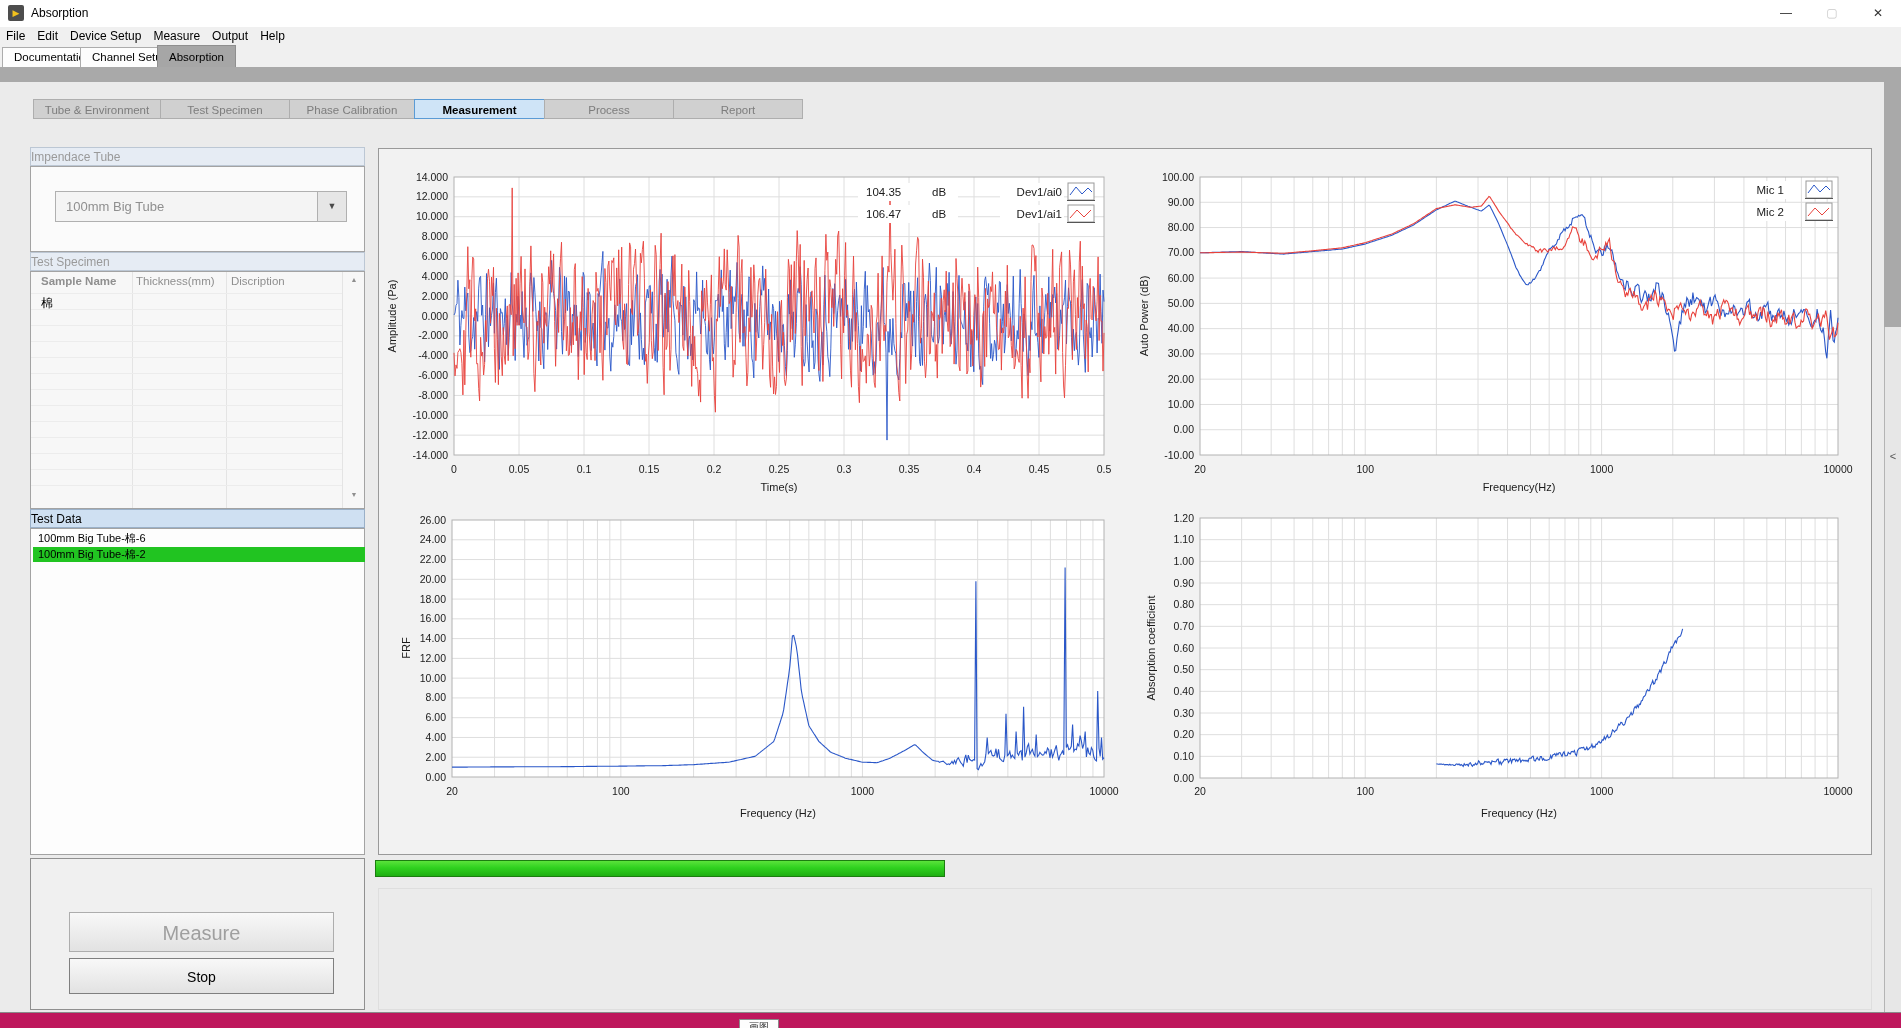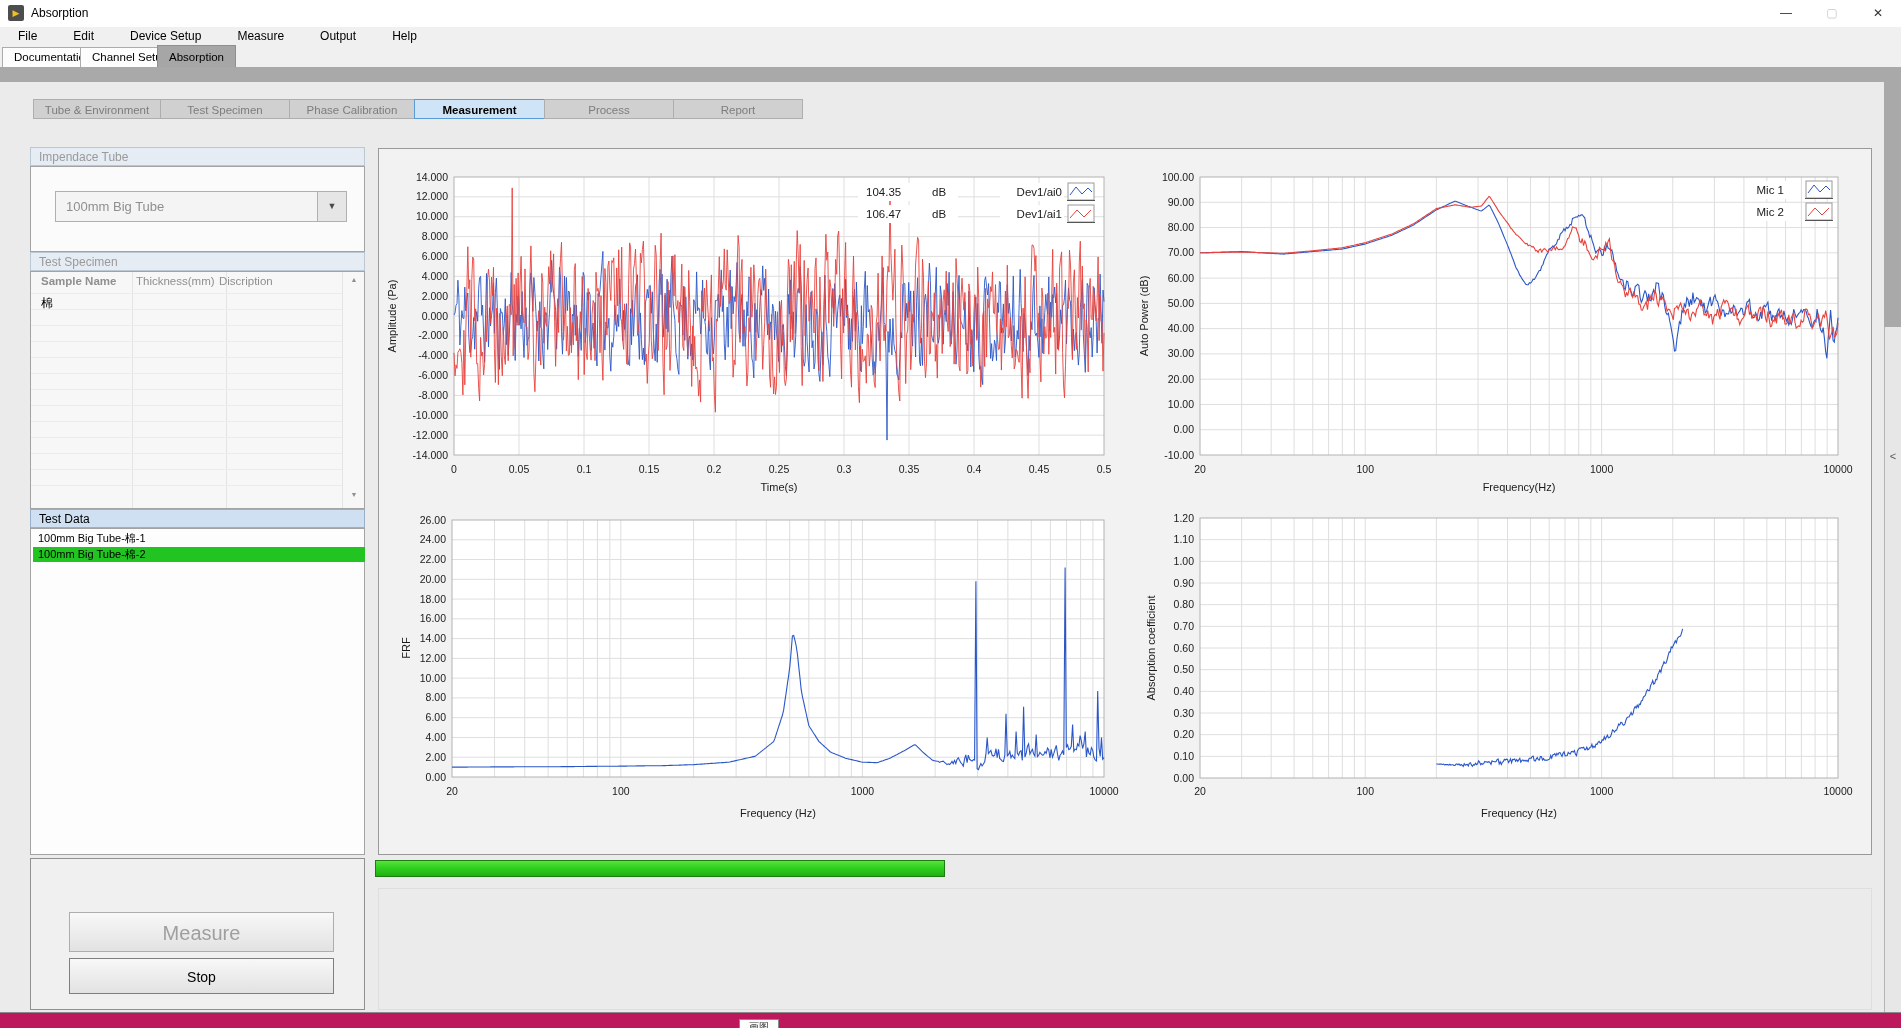--- a/index.html
+++ b/index.html
@@ -7,36 +7,36 @@
        font-family:"Liberation Sans",sans-serif;background:#b8b8b8;font-size:12px;color:#111}
   .abs{position:absolute}
   
   #titlebar{left:0;top:0;width:1901px;height:27px;background:#fff;border-bottom:1px solid #e3e3e3}
   #app-icon{left:8px;top:5px;width:16px;height:16px;background:#4d4d4d;border-radius:2px;
             color:#f2c11d;font-size:9px;line-height:16px;text-align:center}
   #win-title{left:31px;top:0;height:27px;line-height:27px;font-size:12px;color:#000}
   .winbtn{top:0;width:46px;height:27px;text-align:center;line-height:27px;font-size:12px;color:#333}
   .winbtn.dim{color:#c9c9c9}
   #menubar{left:0;top:27px;width:1901px;height:19px;background:#f0f0f0}
-  .menu-item{display:inline-block;padding:0 18px;height:19px;line-height:19px;font-size:12px;color:#000}
+  .menu-item{display:inline-block;padding:0 6px;height:19px;line-height:19px;font-size:12px;color:#000}
   #maintabs{left:0;top:45px;width:1901px;height:22px;background:#f0f0f0}
   .maintab{position:absolute;top:2px;height:19px;line-height:19px;padding:0 11px;font-size:11.5px;
            background:#fdfdfd;border:1px solid #acacac;color:#000}
   .maintab.active{top:0;height:22px;line-height:22px;background:#a6a6a6;border:1px solid #8f8f8f;border-bottom:none}
   #grayband{left:0;top:67px;width:1901px;height:15px;background:#a9a9a9}
   #lightpage{left:0;top:82px;width:1884px;height:930px;background:#ebebeb}
   #right-gray{left:1884px;top:67px;width:17px;height:260px;background:#a9a9a9}
   #right-strip{left:1884px;top:327px;width:17px;height:685px;background:#e7e7e7;border-left:1px solid #b4b4b4}
   #collapse-arrow{left:1885px;top:450px;width:16px;text-align:center;color:#555;font-size:11px}
   
   .subtab{position:absolute;top:99px;height:20px;line-height:20px;text-align:center;font-size:11.5px;
           background:#d0d0d0;border:1px solid #aeaeae;color:#7d7d7d;box-sizing:border-box}
   .subtab.active{background:#cfe4f7;border:1px solid #5b9bd5;color:#000}
   
-  .sec-hd{left:30px;width:335px;height:19px;line-height:19px;padding-left:8px;box-sizing:border-box;
+  .sec-hd{left:30px;width:335px;height:19px;line-height:19px;padding-left:0;box-sizing:border-box;
           background:#e6ecf4;border:1px solid #bcc7d4;font-size:12px;color:#9a9a9a}
   .sec-hd.blue{background:#cfe0f2;border-color:#9ab0c8;color:#000}
   #imp-body{left:30px;top:166px;width:335px;height:86px;background:#fbfbfb;border:1px solid #a3a3a3;box-sizing:border-box}
   #tube-dd{left:55px;top:191px;width:292px;height:31px;background:#f4f4f4;border:1px solid #b0b0b0;box-sizing:border-box}
   #tube-dd-value{left:10px;top:0;height:29px;line-height:29px;font-size:13px;color:#8f8f8f}
   #tube-dd-btn{right:0;top:0;width:28px;height:29px;background:#e6e6e6;border-left:1px solid #b0b0b0;
                text-align:center;line-height:29px;font-size:9px;color:#4a4a4a}
   #spec-table{left:30px;top:271px;width:335px;height:238px;background:#f7f7f7;border:1px solid #a3a3a3;box-sizing:border-box}
   .col-line{position:absolute;top:0;width:1px;height:100%;background:#e4e4e4}
   .row-line{position:absolute;left:0;width:311px;height:1px;background:#ececec}
@@ -114,29 +114,29 @@
     <div class="row-line" style="top: 101px;"></div>
     <div class="row-line" style="top: 117px;"></div>
     <div class="row-line" style="top: 133px;"></div>
     <div class="row-line" style="top: 149px;"></div>
     <div class="row-line" style="top: 165px;"></div>
     <div class="row-line" style="top: 181px;"></div>
     <div class="row-line" style="top: 197px;"></div>
     <div class="row-line" style="top: 213px;"></div>
     <div class="col-hd" style="left: 10px; font-weight: bold;">Sample Name</div>
     <div class="col-hd" style="left: 105px;">Thickness(mm)</div>
-    <div class="col-hd" style="left: 188px; text-align: right;">Discription</div>
+    <div class="col-hd" style="left: 200px; text-align: right;">Discription</div>
     <div class="cell" style="left: 10px; top: 23px;">棉</div>
     <div class="scroll-arrow" style="top: 4px;">▲</div>
     <div class="scroll-arrow" style="top: 219px;">▼</div>
   </div>
 
 <div class="abs sec-hd blue" style="top:509px">Test Data</div>
 <div class="abs" id="testdata-list">
-    <div class="td-item" style="top: 2px;">100mm Big Tube-棉-1</div>
+    <div class="td-item" style="top: 2px;">100mm Big Tube-棉-6</div>
     <div class="td-item" style="top: 18px; background: rgb(33, 196, 33);">100mm Big Tube-棉-2</div>
   </div>
 
 <div class="abs" id="btn-panel">
     <div class="act-btn" style="top: 53px; height: 40px; line-height: 40px; font-size: 20px;">Measure</div>
     <div class="act-btn enabled" style="top: 99px; height: 36px; line-height: 36px; font-size: 14px;">Stop</div>
   </div>
 
 <div class="abs" id="charts-panel"></div>
 <div class="abs" id="progress"></div>

